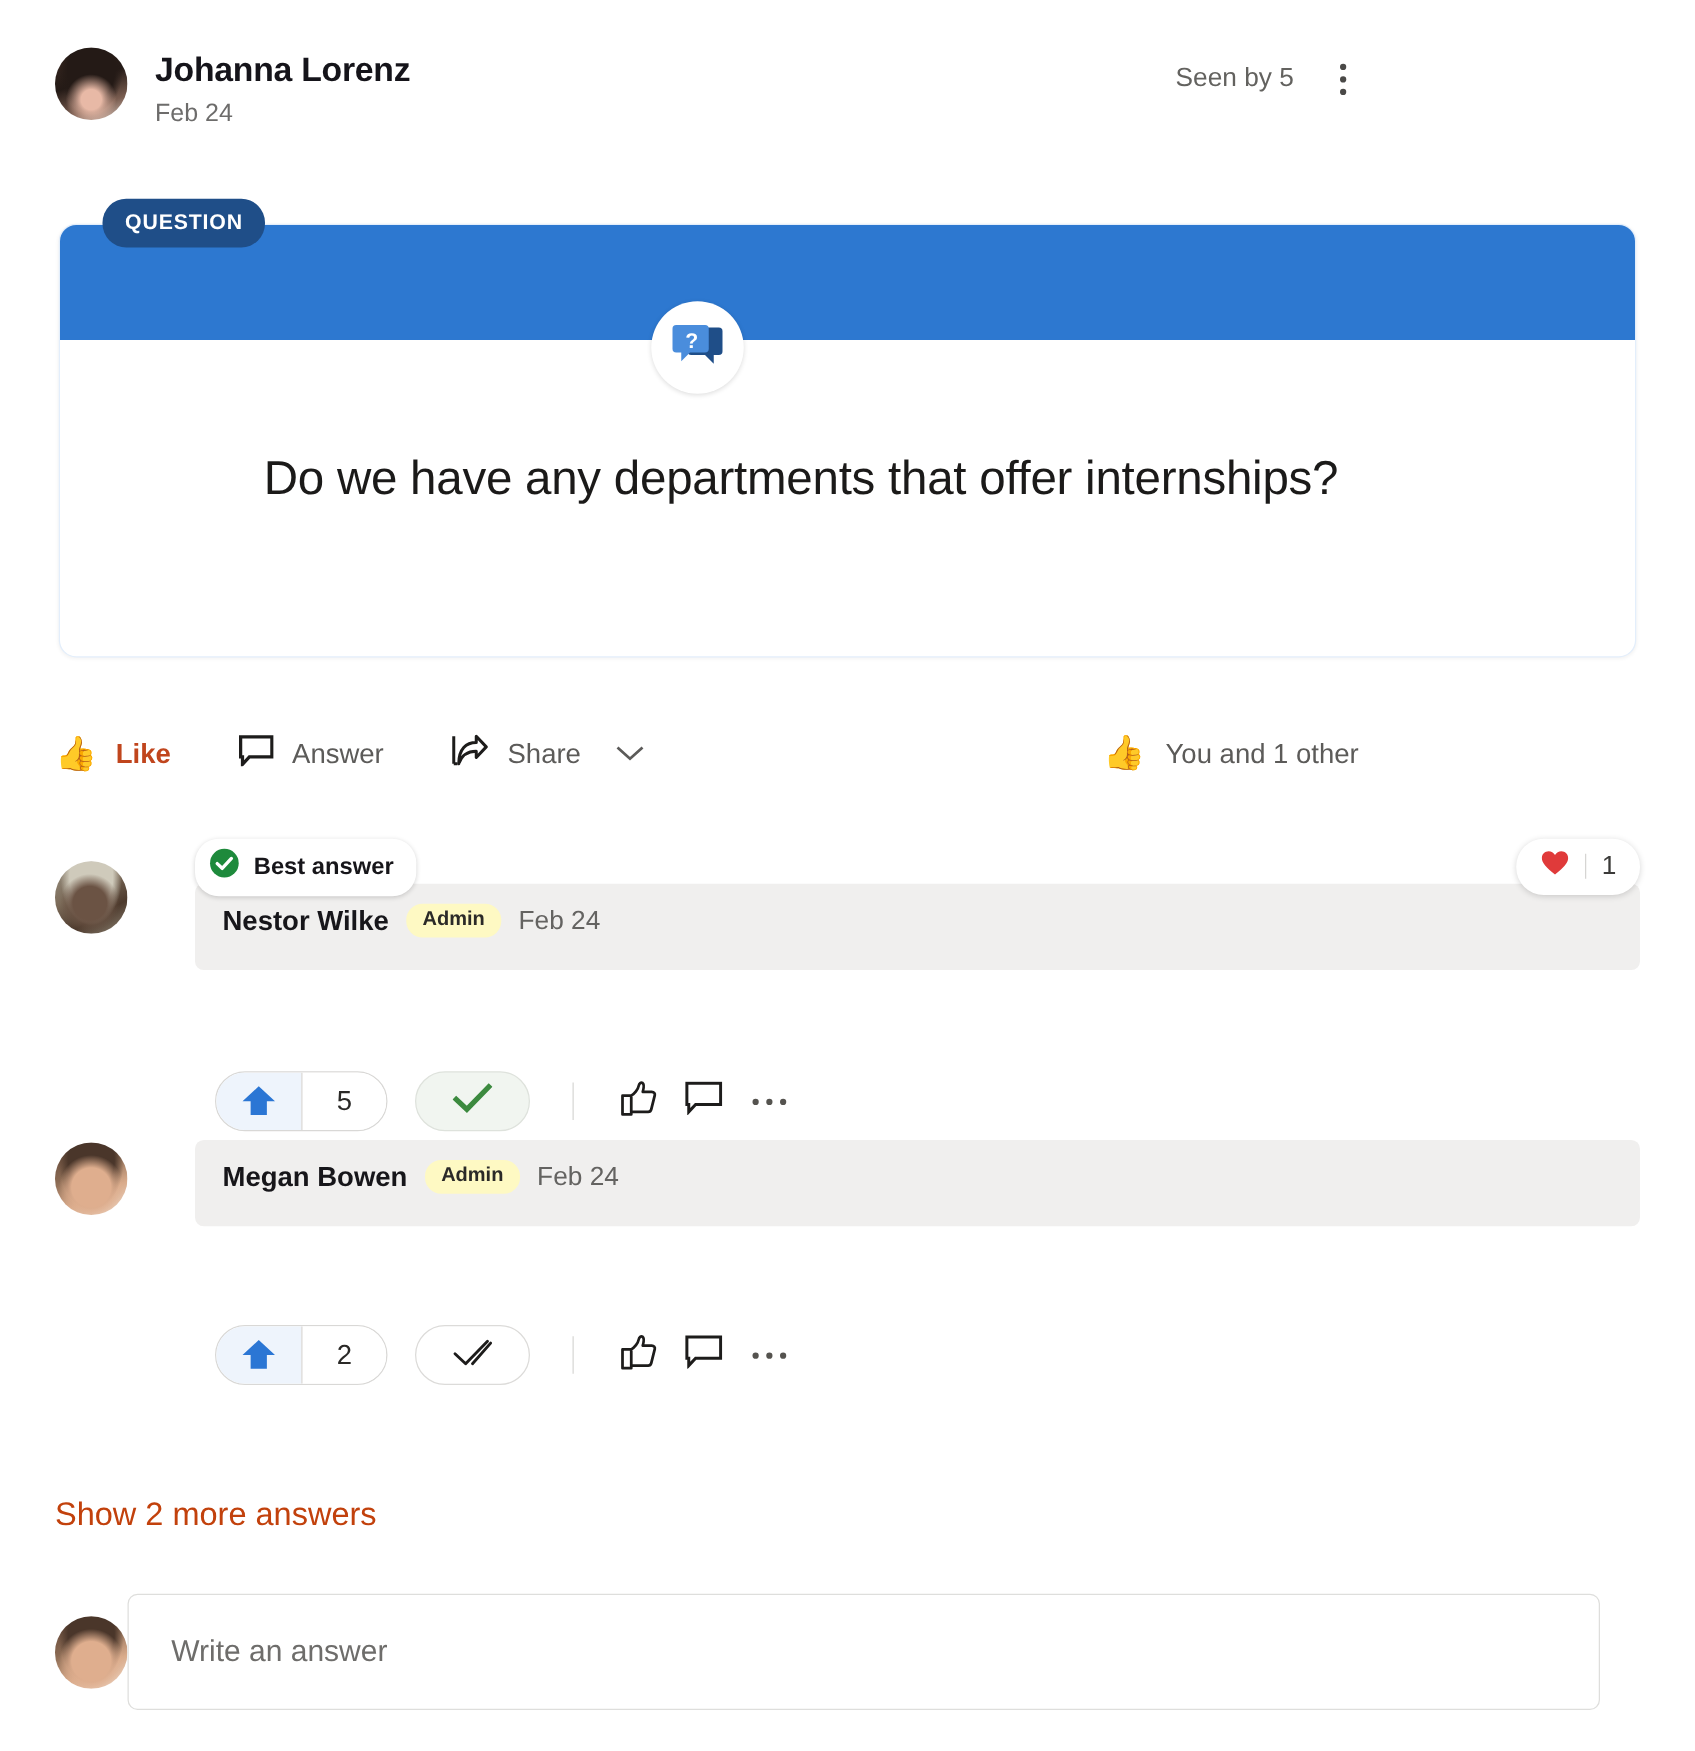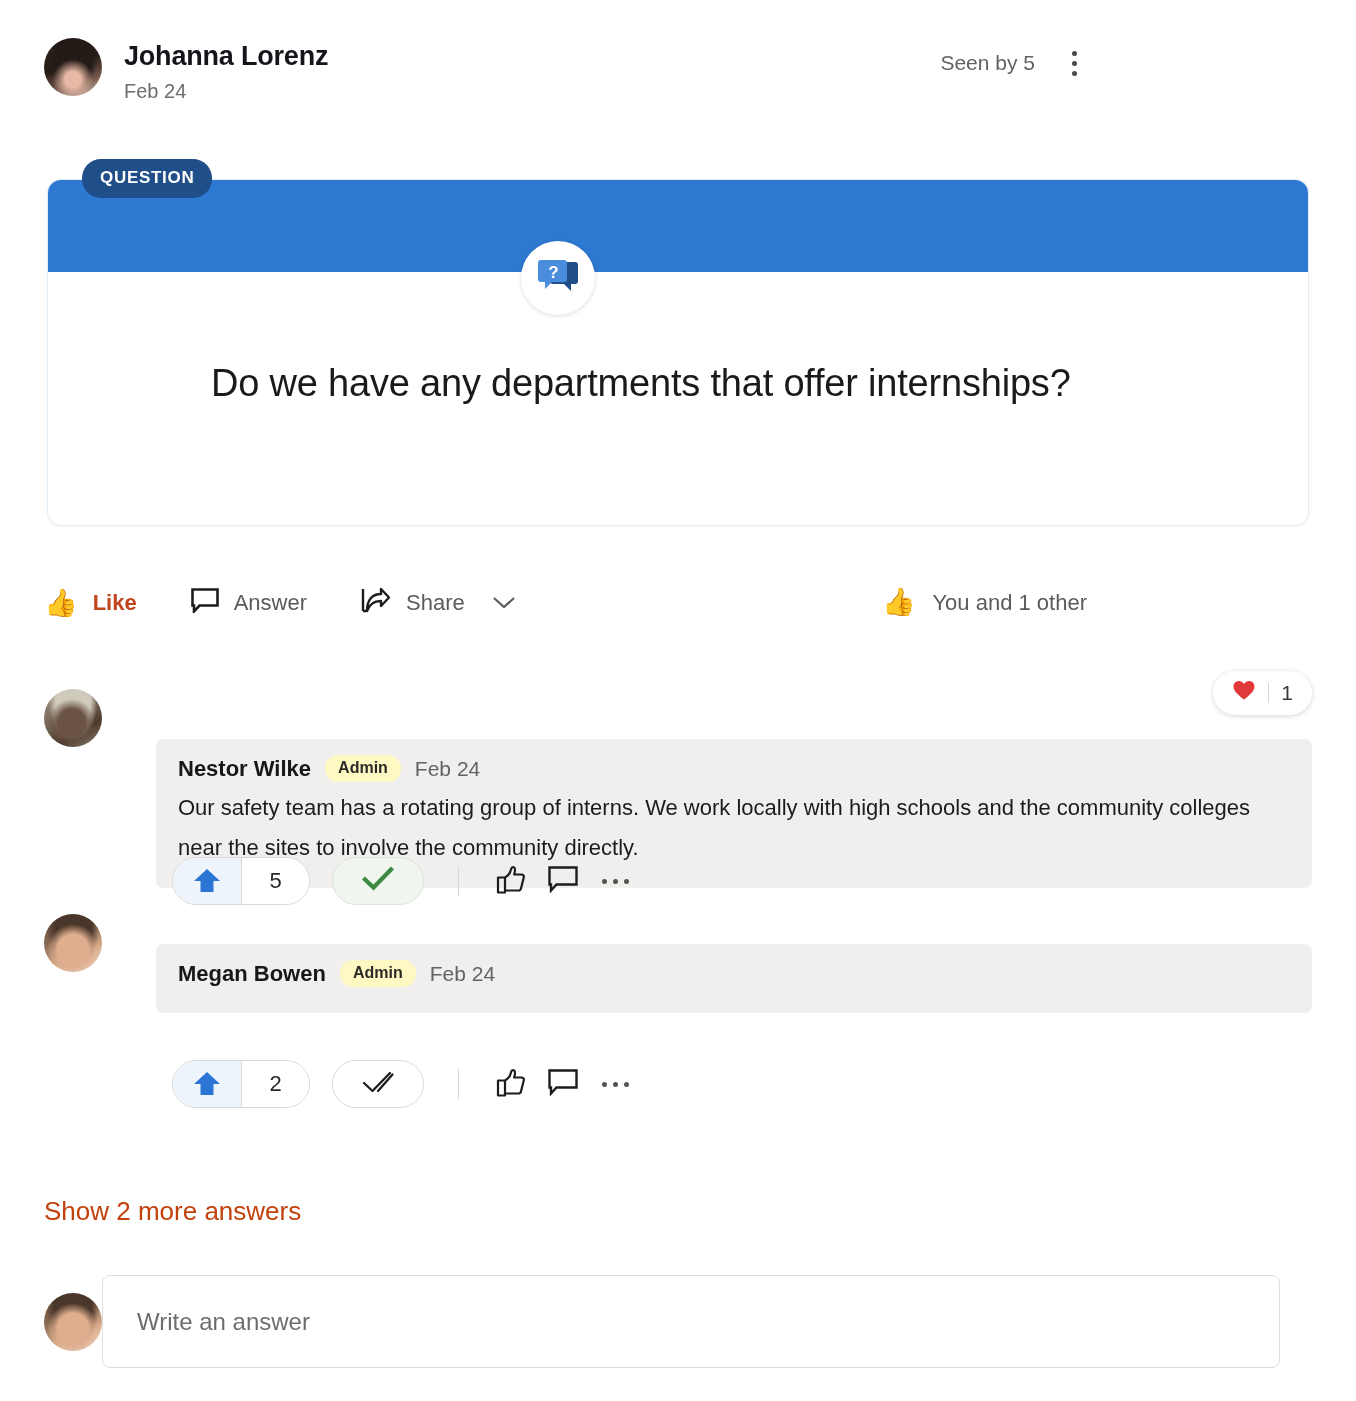--- a/index.html
+++ b/index.html
@@ -114,21 +114,20 @@
     width: 58px; height: 58px;
     background:
       radial-gradient(circle at 50% 62%, #dfae8e 0 34%, rgba(223,174,142,0) 56%),
       radial-gradient(ellipse at 50% 24%, #4a362a 0 45%, rgba(74,54,42,0) 64%),
       linear-gradient(155deg, #5b4134 0%, #8a6a53 38%, #d9ab8b 68%, #f1ddcd 100%);
   }
   .bubble {
     position: absolute; left: 112px;
     background: #f0efee; border-radius: 7px;
     padding: 16px 22px 20px 22px;
-    margin-top: 32px;
   }
   .ans-meta { display: flex; align-items: center; gap: 14px; margin-bottom: 6px; }
   .ans-name { font-size: 22px; font-weight: 700; color: #17161a; }
   .pill-admin {
     background: #fef9c3; color: #2b2a28; font-size: 16px; font-weight: 700;
     border-radius: 13px; padding: 4px 13px 5px;
   }
   .ans-date { font-size: 21px; color: #646361; }
   .ans-body { font-size: 22px; line-height: 1.82; color: #1d1c1b; }
   .mention { color: #2a7ad2; }
@@ -266,38 +265,46 @@
       <span class="emoji-thumb">👍</span>
       <span>You and 1 other</span>
     </div>
   </div>
 
   <div class="answer" style="top:685px; width:1268px; height:230px;">
     <div class="ans-avatar-wrap" style="top:4px;">
       <div class="avatar av-nestor"></div>
     </div>
 
+    <div class="best-badge" style="top:-14px;">
+      <span>
+        <svg width="25" height="25" viewBox="0 0 24 24" aria-hidden="true">
+          <circle cx="12" cy="12" r="11" fill="#1e8a3c"></circle>
+          <path d="M6.5 12.4 L10.3 16 L17.4 8.4" fill="none" stroke="#ffffff" stroke-width="2.6" stroke-linecap="round" stroke-linejoin="round"></path>
+        </svg>
+      </span>
+      <span>Best answer</span>
+    </div>
 
     <div class="heart-chip" style="top:-14px;">
       <span>
         <svg width="24" height="22" viewBox="0 0 24 22" aria-hidden="true">
           <path d="M12 20.5 C5 15 1.5 11.5 1.5 7.4 C1.5 4.2 4 2 6.9 2 C9 2 10.9 3.2 12 5 C13.1 3.2 15 2 17.1 2 C20 2 22.5 4.2 22.5 7.4 C22.5 11.5 19 15 12 20.5 z" fill="#e03a3a"></path>
         </svg>
       </span>
       <span class="divider"></span>
       <span>1</span>
     </div>
 
     <div class="bubble" style="top:22px; width:1156px;">
       <div class="ans-meta">
         <span class="ans-name">Nestor Wilke</span>
         <span class="pill-admin">Admin</span>
         <span class="ans-date">Feb 24</span>
       </div>
-      <div class="ans-body">Our safety team has a rotating group of interns. We work locally with high schools and the community colleges near the sites to involve the community directly.</div>
     </div>
 
     <div class="vote-row" style="top:172px;">
       <div class="upvote">
         <div class="up-half">
           <svg width="30" height="28" viewBox="0 0 30 28" aria-hidden="true">
             <path d="M15 2 L28 14 H21.5 V25 H8.5 V14 H2 Z" fill="#2b76d4"></path>
           </svg>
         </div>
         <div class="count-half">5</div>

